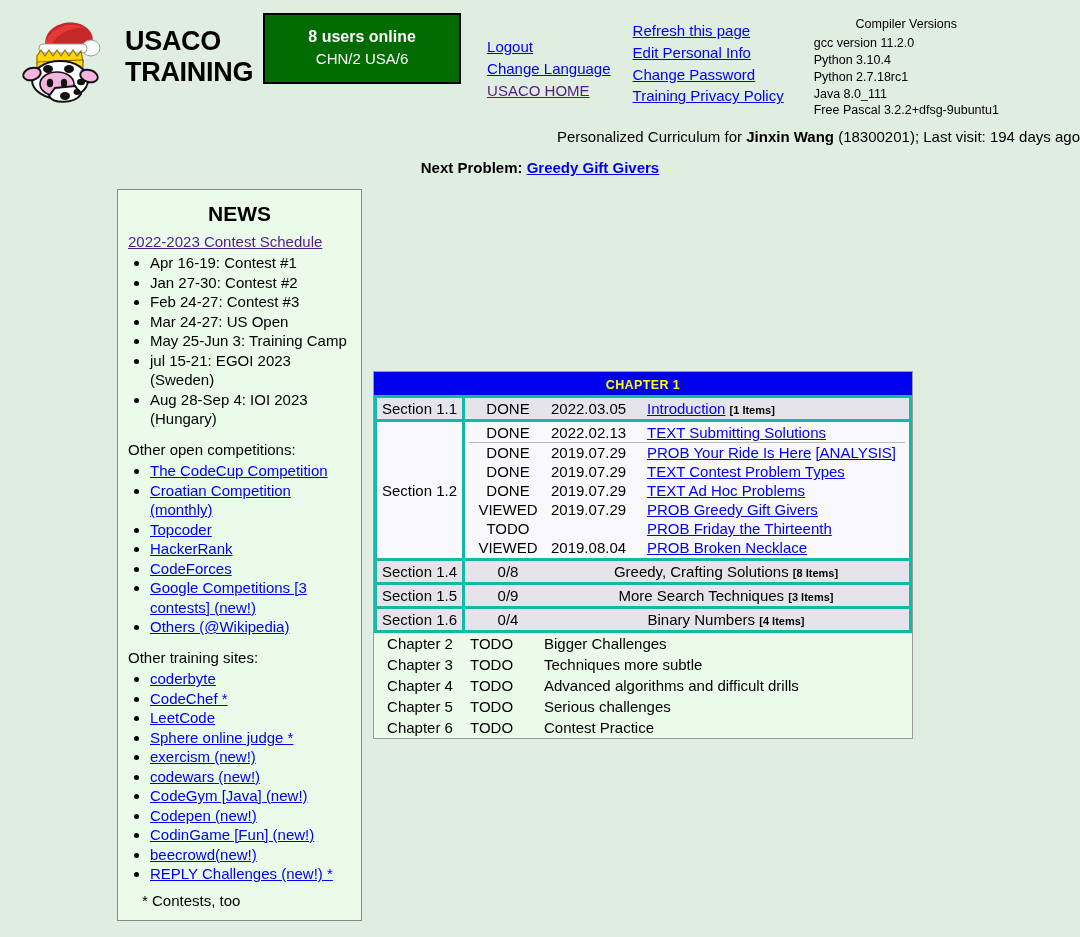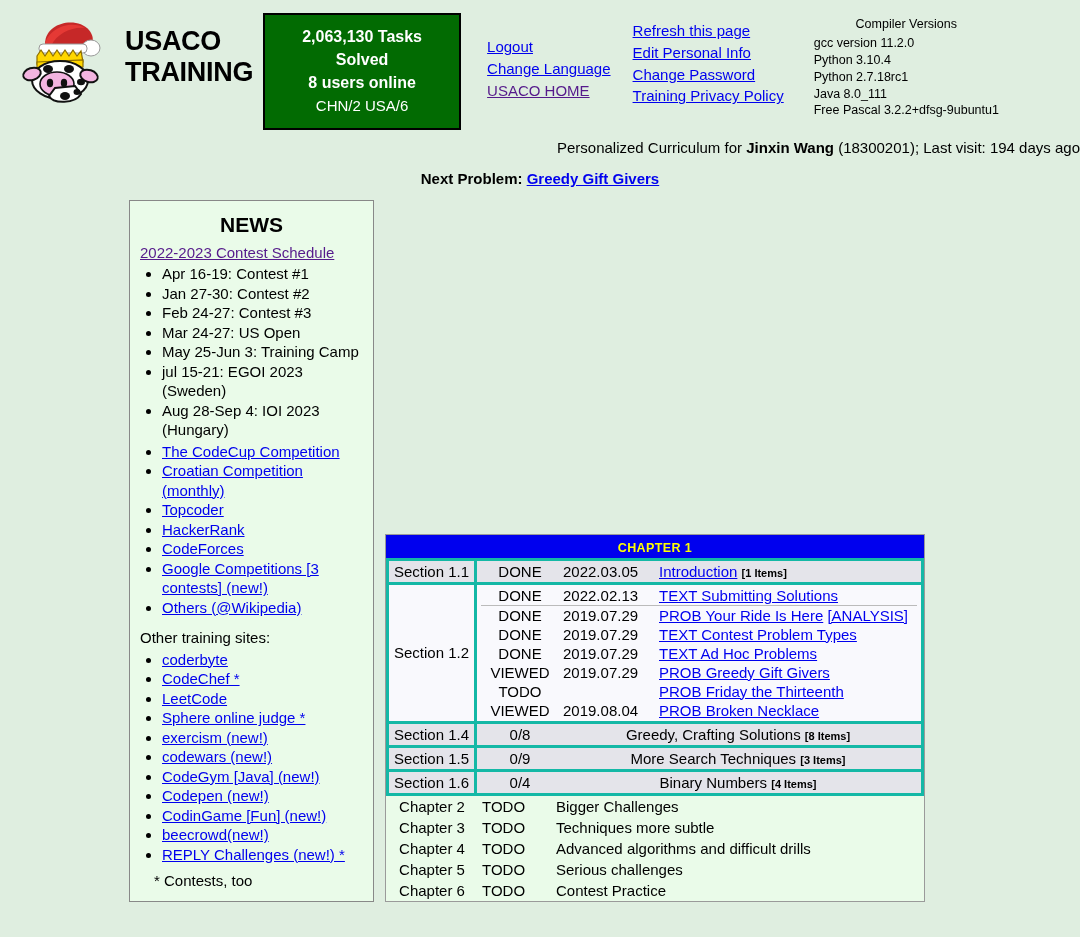--- a/index.html
+++ b/index.html
@@ -79,23 +79,22 @@
     text-align: center;
     font-size: 15px;
     font-weight: bold;
     margin-top: 14px;
   }
   .nextprob a { font-weight: bold; }
 
   
   .columns {
     display: flex;
-    align-items: flex-end;
+    align-items: center;
     margin-top: 13px;
-    padding-left: 12px;
   }
 
   
   .news {
     width: 245px;
     margin-left: 117px;
     background: #eafbe9;
     border: 1px solid #888;
     padding: 8px 10px 10px 10px;
     font-size: 15px;
@@ -204,21 +203,20 @@
       </svg>
     </span>
   </div>
 
   <div class="brand">
     <div>USACO</div>
     <div>TRAINING</div>
   </div>
 
   <div class="stats-box">
-    <div class="l1">2,063,130 Tasks Solved</div>
     <div class="l2">8 users online</div>
     <div class="l3">CHN/2 USA/6</div>
   </div>
 
   <div class="navcol navcol2">
     <a href="#">Logout</a>
     <a href="#">Change Language</a>
     <a href="#" class="visited">USACO HOME</a>
   </div>
 
@@ -255,20 +253,21 @@
     <ul>
       <li>Apr 16-19: Contest #1</li>
       <li>Jan 27-30: Contest #2</li>
       <li>Feb 24-27: Contest #3</li>
       <li>Mar 24-27: US Open</li>
       <li>May 25-Jun 3: Training Camp</li>
       <li>jul 15-21: EGOI 2023 (Sweden)</li>
       <li>Aug 28-Sep 4: IOI 2023 (Hungary)</li>
     </ul>
 
+    <p class="section-label">Other open competitions:</p>
     <ul>
       <li><a href="#">The CodeCup Competition</a></li>
       <li><a href="#">Croatian Competition (monthly)</a></li>
       <li><a href="#">Topcoder</a></li>
       <li><a href="#">HackerRank</a></li>
       <li><a href="#">CodeForces</a></li>
       <li><a href="#">Google Competitions [3 contests] (new!)</a></li>
       <li><a href="#">Others (@Wikipedia)</a></li>
     </ul>
 

